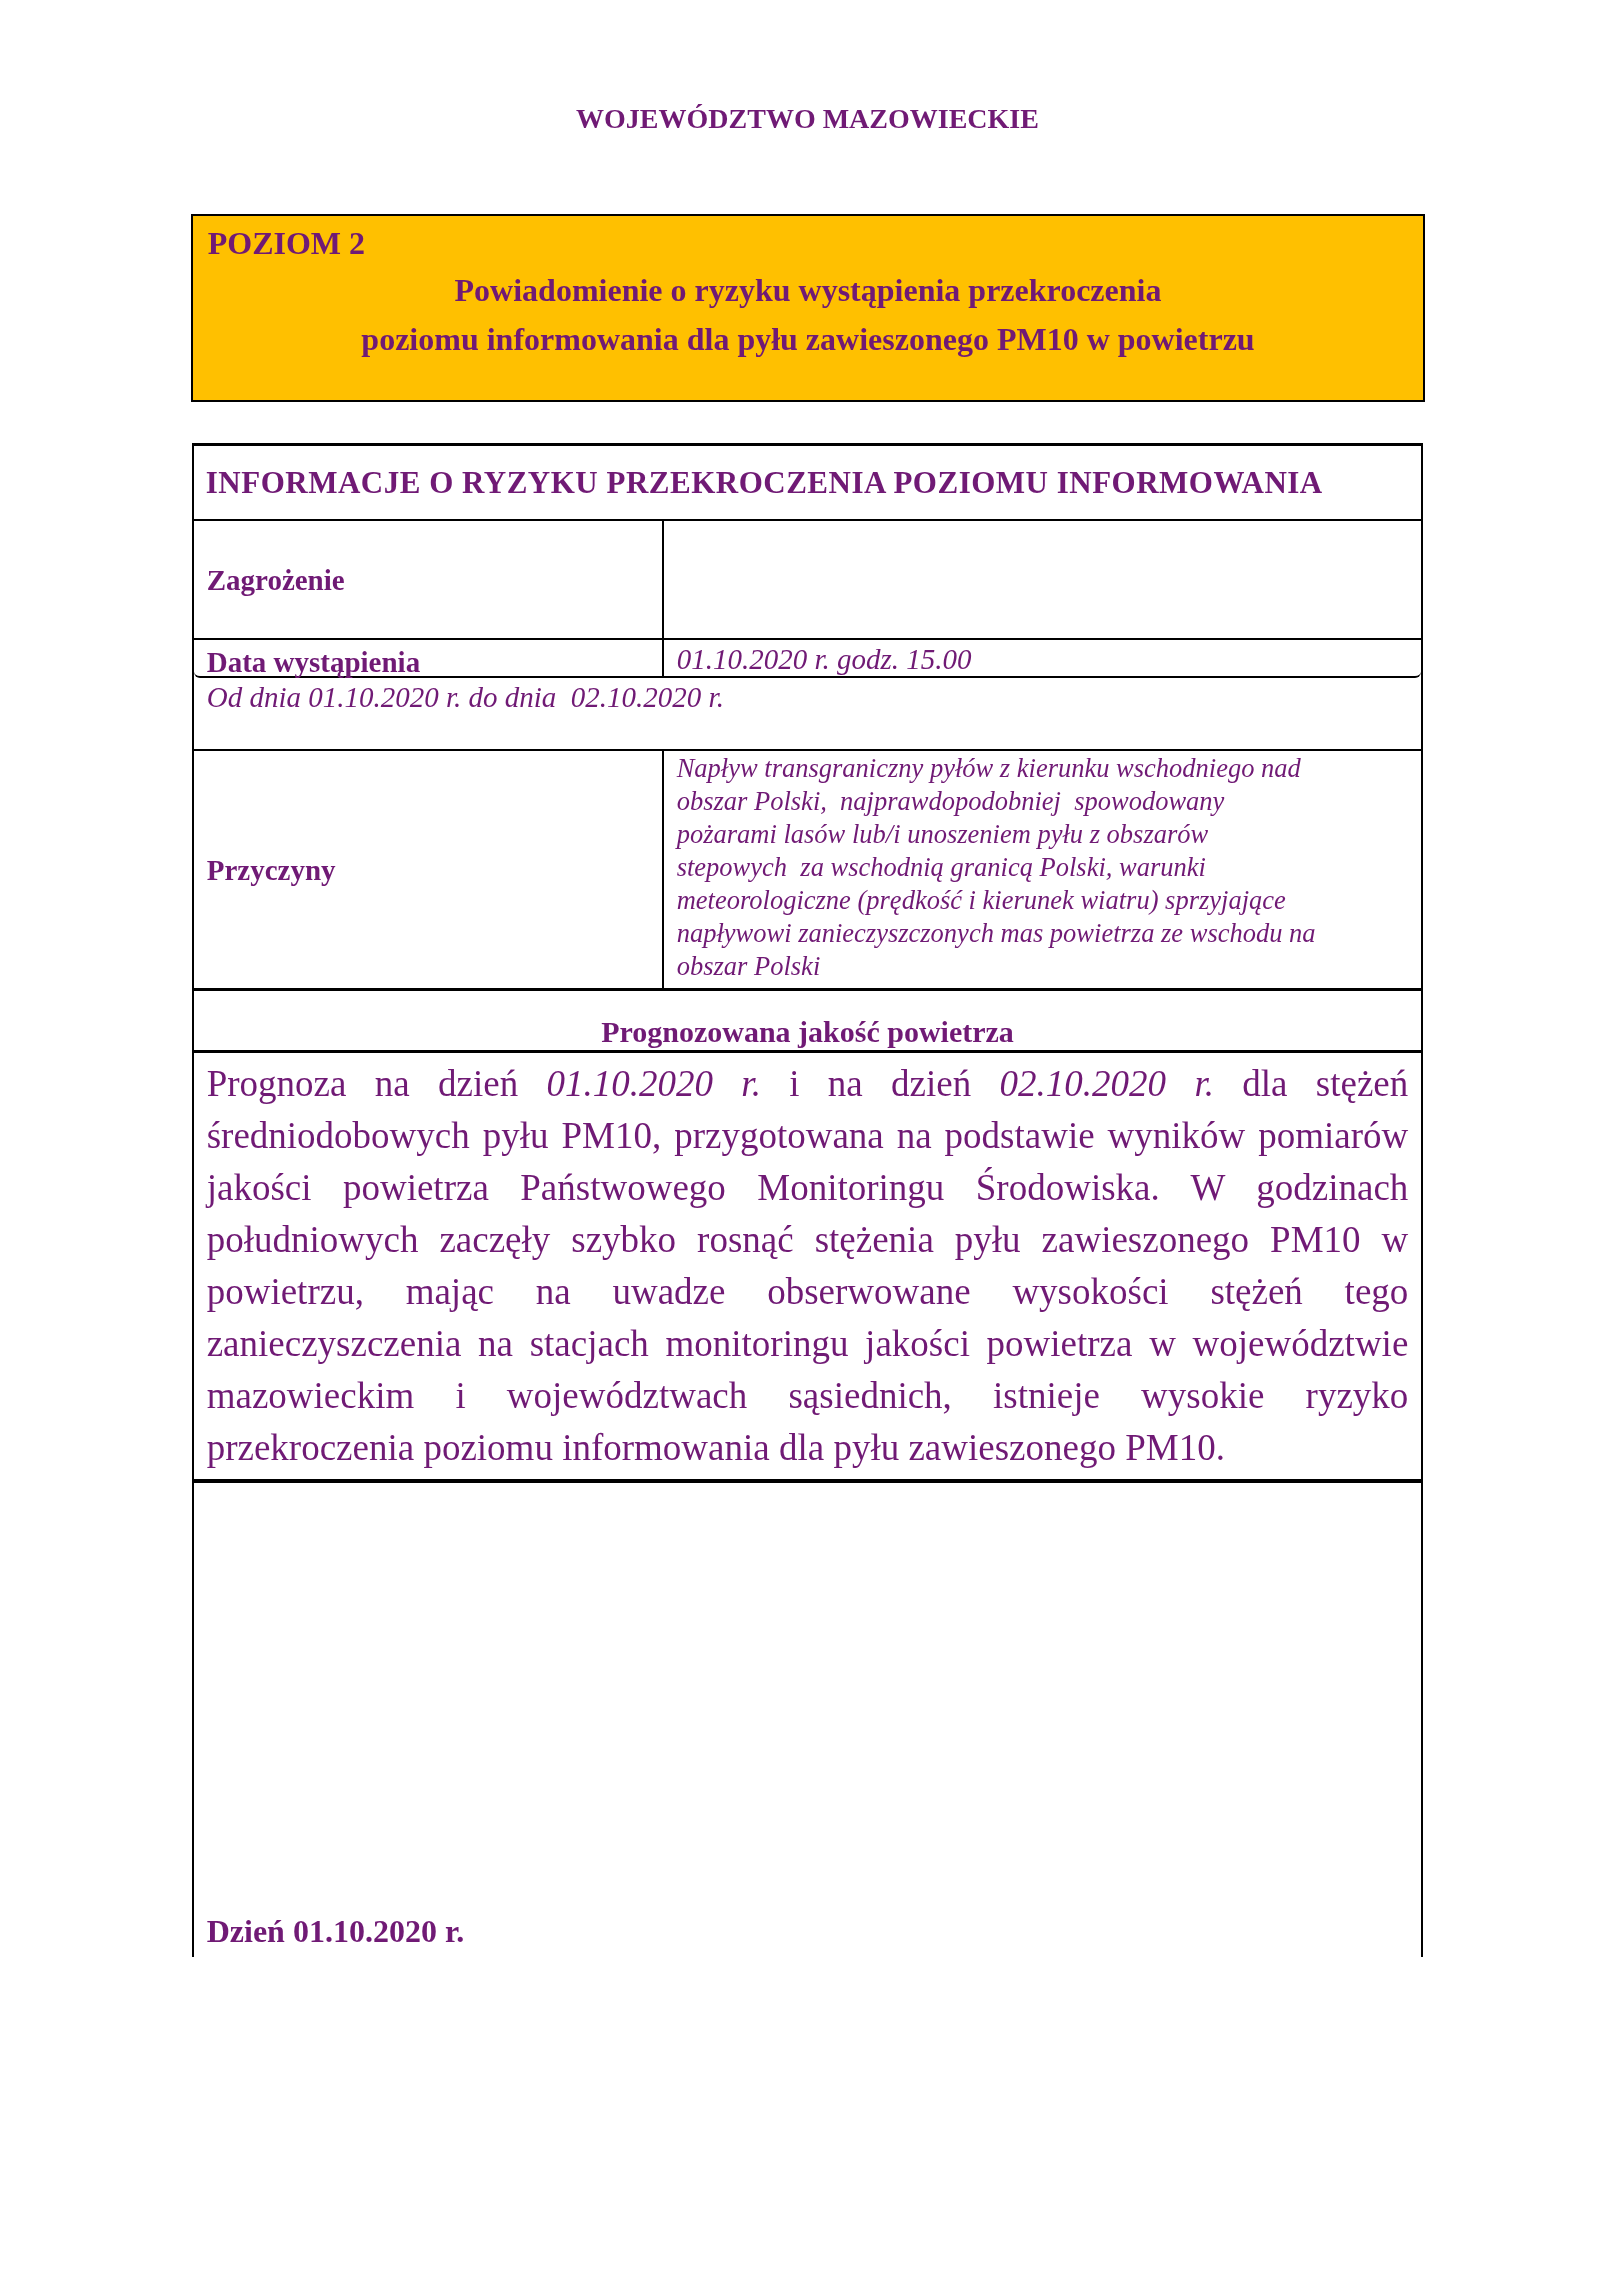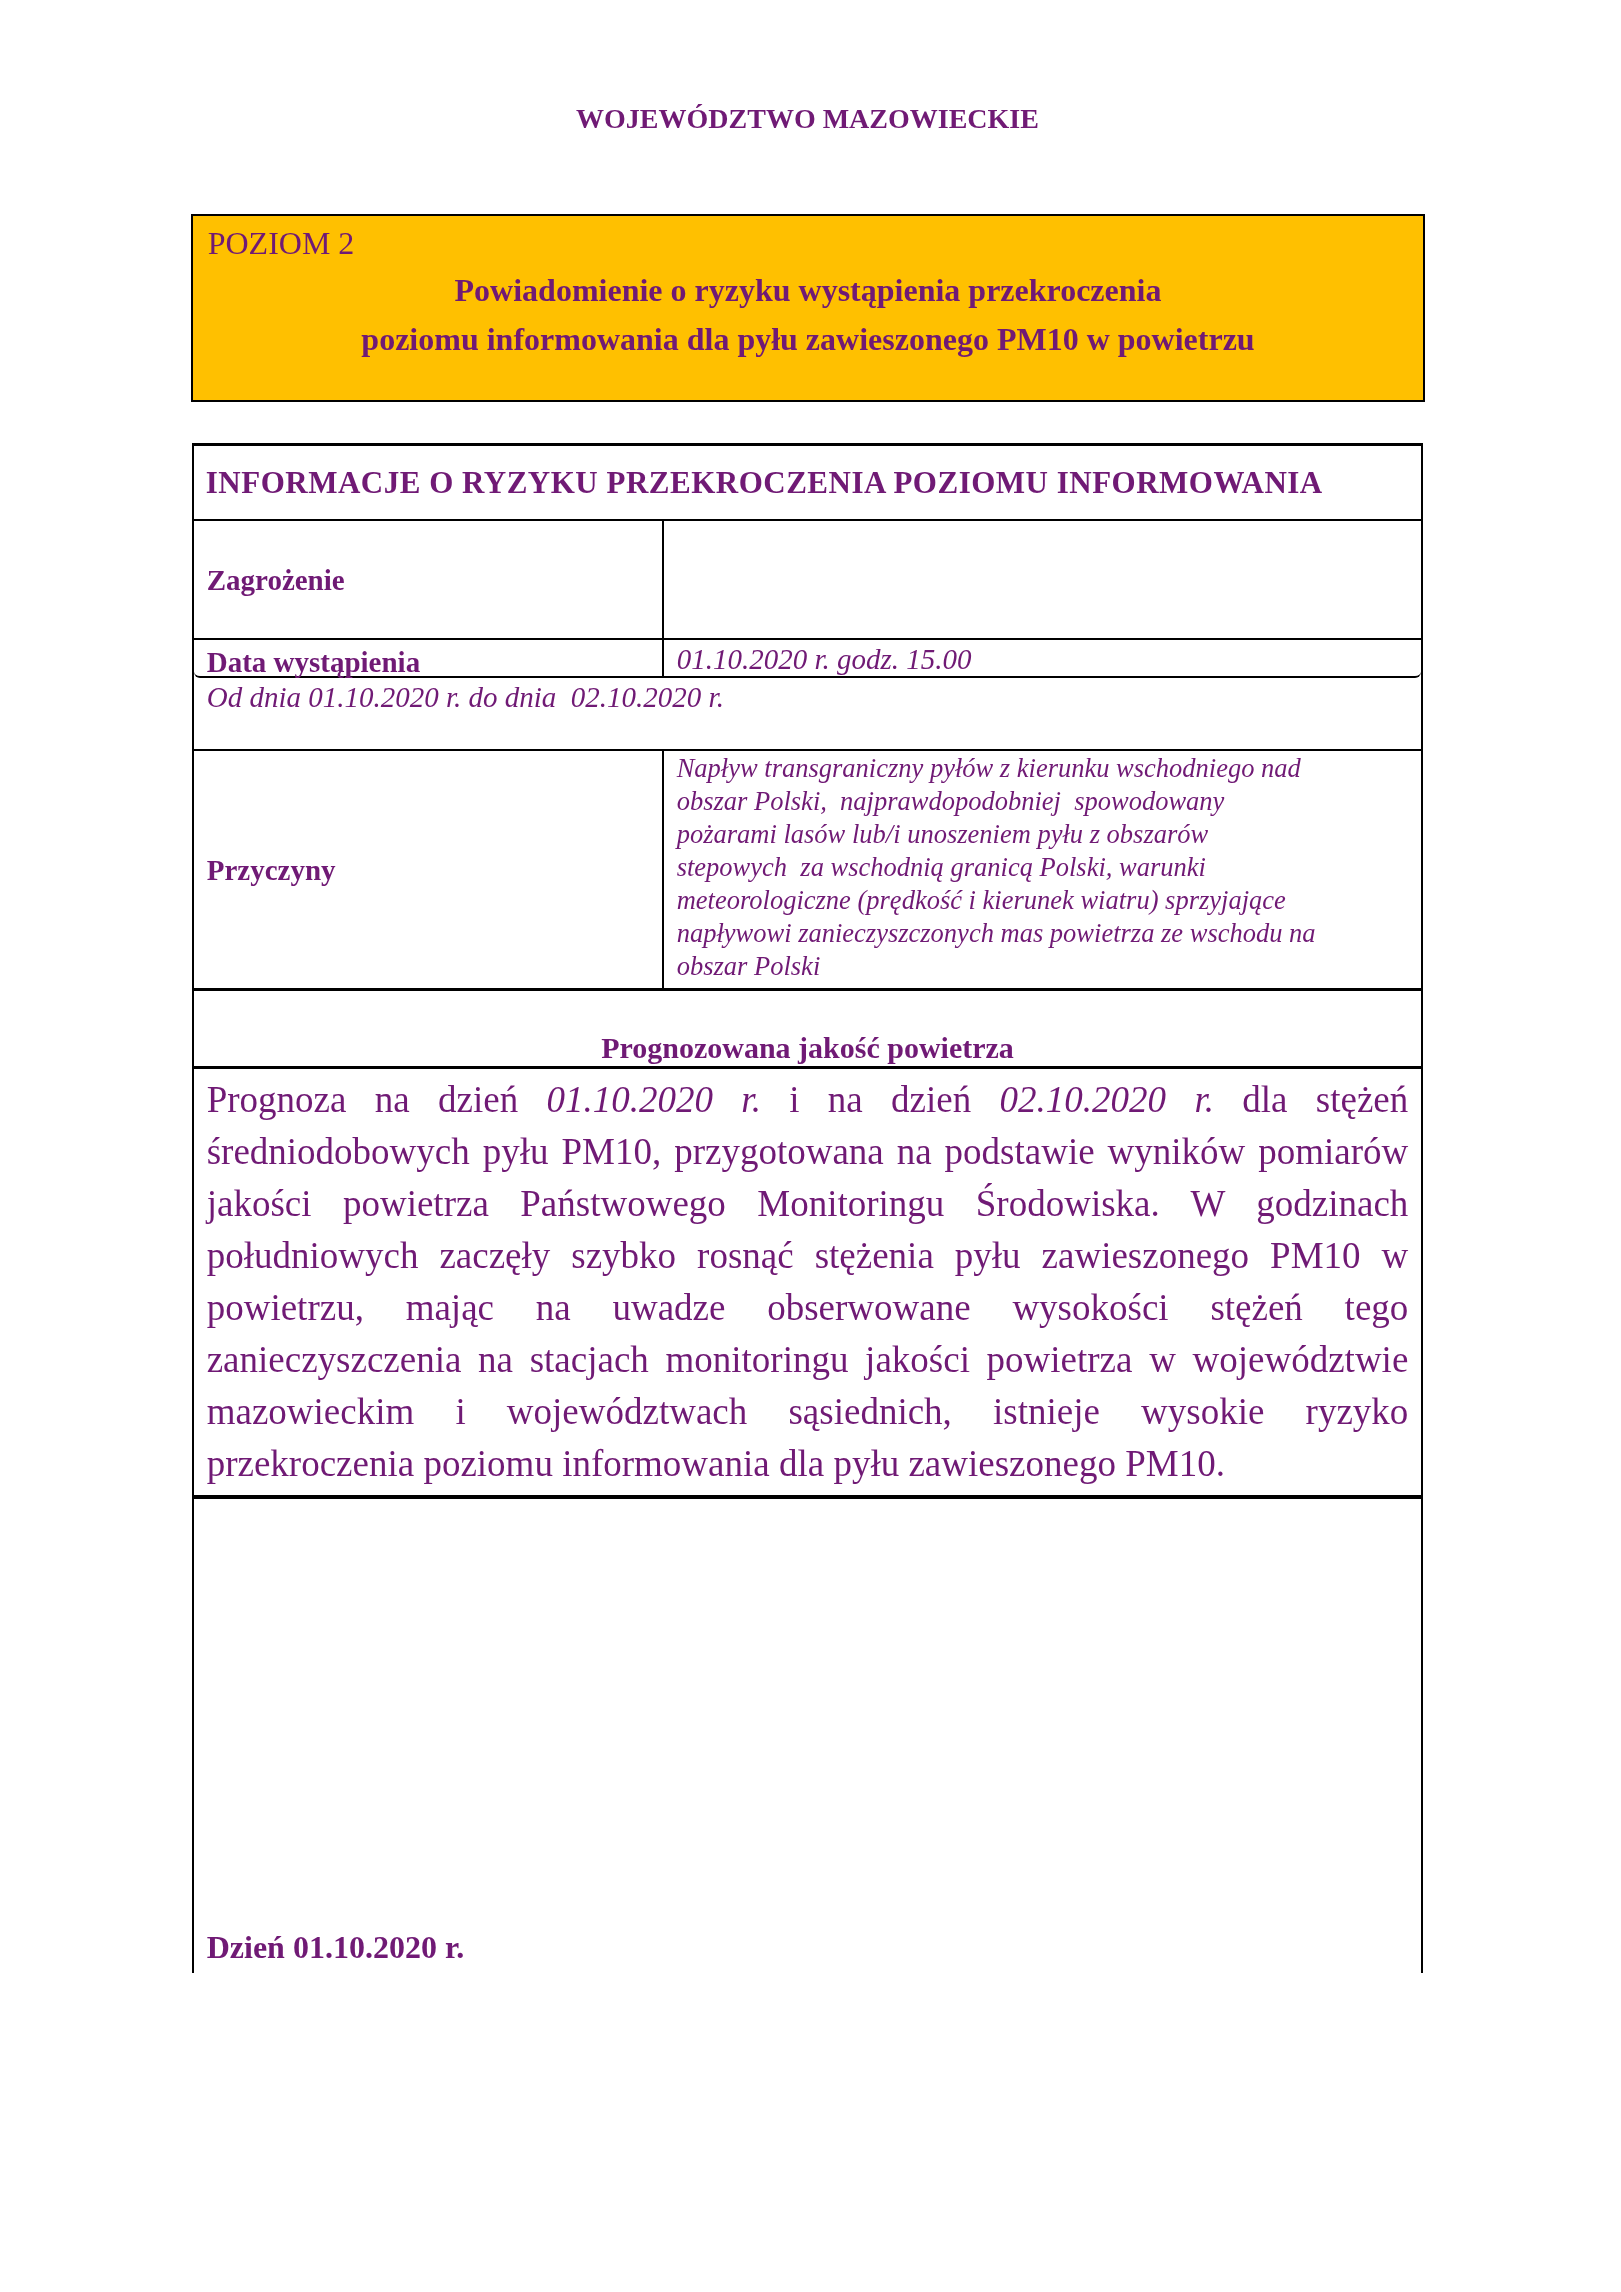--- a/index.html
+++ b/index.html
@@ -8,21 +8,21 @@
     font-family:"Liberation Serif", serif; color:#701a75; overflow:hidden;
   }
   .doc-title {
     position:absolute; top:101px; left:192px; width:1231px;
     text-align:center; font-weight:700; font-size:28px; line-height:35px;
   }
   .banner {
     position:absolute; top:214px; left:191px; width:1234px; height:188px;
     border:2px solid #000; box-sizing:border-box; padding-top:4.9px;
   }
-  .banner-level { font-size:32px; font-weight:400; line-height:45px; padding-left:14.7px; }
+  .banner-level { font-size:32px; font-weight:700; line-height:45px; padding-left:14.7px; }
   .banner-line  { text-align:center; font-size:32px; font-weight:700; line-height:49px; }
 
   .info-table {
     position:absolute; top:443px; left:192px; width:1231px;
     border-left:2.9px solid #000; border-right:2.9px solid #000; border-top:3.9px solid #000;
     box-sizing:border-box; background:#fff;
   }
   .row { border-bottom:2.9px solid #000; box-sizing:border-box; font-size:29px; }
   .row-head { height:75px; display:flex; align-items:center; padding:0 11.8px; }
   .head-text { font-weight:700; font-size:31px; letter-spacing:0.5px; }
@@ -45,21 +45,21 @@
   .r-data { height:38px;border-radius:6px; }
   .r-czas { height:73px; }
   .r-przyczyny { height:240px; border-bottom-width:3.9px; }
   .val-italic { font-style:italic; white-space:pre-wrap; line-height:35px; }
   .val-przyczyny {
     font-style:italic; font-size:26.5px; line-height:33px;
     white-space:pre-wrap; padding-top:1px;
   }
 
   .r-forecast-head {
-    height:78px; border-bottom-width:3.9px;
+    height:62px; border-bottom-width:3.9px;
     display:flex; align-items:flex-end; justify-content:center;
   }
   .forecast-head-text { font-weight:700; font-size:30px; line-height:35px; padding-bottom:1px; }
 
   .r-paragraph {
     min-height:279px; border-bottom-width:4.9px; padding:4.9px 12.7px;
     text-align:justify; font-size:37px; line-height:52px;
   }
   .seg-italic { font-style:italic; }
 

